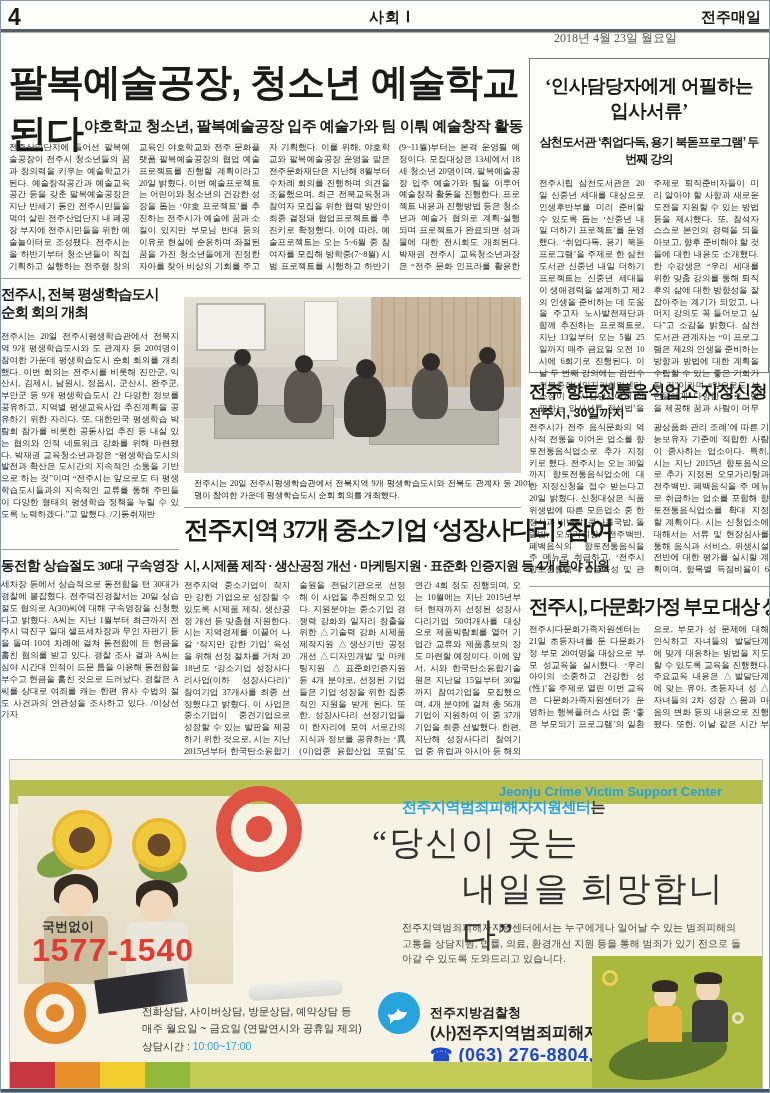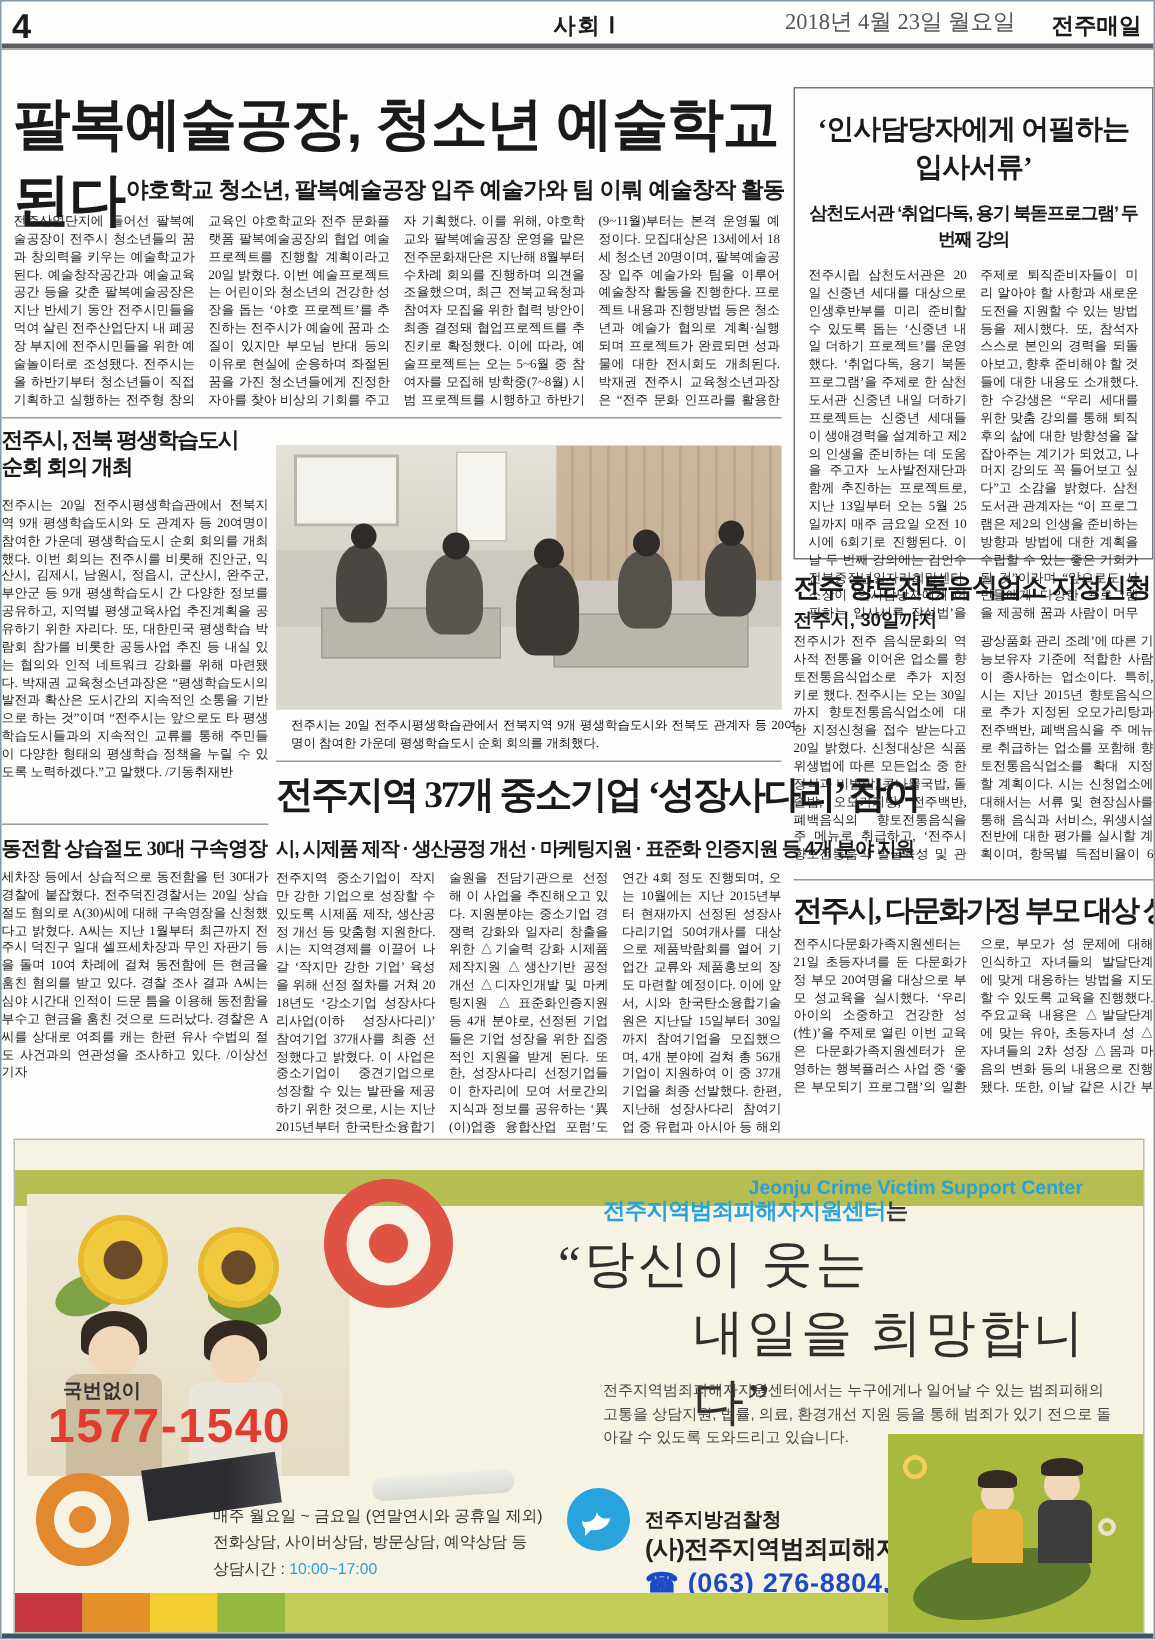--- a/index.html
+++ b/index.html
@@ -5,21 +5,21 @@
   * { margin:0; padding:0; box-sizing:border-box; }
   html,body { background:#e8e8e8; }
   .page {
     position:relative; width:770px; height:1093px; background:#fdfdfc;
     font-family:"Liberation Serif", serif; color:#1a1a1a; overflow:hidden;
     margin:0 auto; border:1px solid #8899a6;
   }
   
   .hdr-pagenum { position:absolute; left:7px; top:3px; font-size:23px; font-weight:bold; font-family:"Liberation Sans",sans-serif; }
   .hdr-section { position:absolute; left:0; right:0; top:7px; text-align:center; font-size:15px; font-weight:bold; letter-spacing:1px;margin-left:10px; }
-  .hdr-date { position:absolute; right:92px; top:4px; font-size:15px; color:#555; }
+  .hdr-date { position:absolute; right:92px; top:29px; font-size:12px; color:#555; }
   .hdr-paper { position:absolute; right:8px; top:7px; font-size:15px; font-weight:bold; font-family:"Liberation Sans",sans-serif; }
   .hdr-rule { position:absolute; left:0; right:0; top:28px; height:4px; background:#5a5f63; border-bottom:1px solid #aaa; }
   
   .headline-sans { font-family:"Liberation Sans",sans-serif; font-weight:bold; letter-spacing:-1px; }
   .headline-serif { font-family:"Liberation Serif",serif; font-weight:bold; letter-spacing:-0.5px; }
   .bodytext { font-size:8.6px; line-height:1.38; text-align:justify; color:#222; overflow:hidden; word-break:break-all; }
   .hrule { position:absolute; height:1px; background:#9a9a9a; }
   
   .main-headline { position:absolute; left:8px; top:56px; width:512px; font-size:38px; }
   .main-subhead { position:absolute; left:10px; top:116px; width:512px; font-size:15px; font-family:"Liberation Sans",sans-serif; font-weight:bold; letter-spacing:-0.5px;text-align:right; }
@@ -193,22 +193,22 @@
 
     <div class="ad-callprefix">국번없이</div>
     <div class="ad-hotline">1577-1540</div>
 
     <div class="ring" style="left:14px; top:222px; width:62px; height:62px; border:12px solid #e2892f;"></div>
     <div class="ring" style="left:36px; top:244px; width:18px; height:18px; background:#e2892f;"></div>
     <div class="ad-citypic"></div>
     <div class="ad-shoes"></div>
 
     <div class="ad-counsel">
+      <div>전화상담, 사이버상담, 방문상담, 예약상담 등</div>
       <div>매주 월요일 ~ 금요일 (연말연시와 공휴일 제외)</div>
-      <div>전화상담, 사이버상담, 방문상담, 예약상담 등</div>
       <div><span>상담시간 : </span><span class="time">10:00~17:00</span></div>
     </div>
 
     <div class="ad-dove">
       <svg width="28" height="24" viewBox="0 0 28 24">
           <path d="M3 13c5 2 9-1 10-6 1 4 5 5 9 4-1 5-6 9-13 8l-4 4v-5c-1-1-2-3-2-5z" fill="#ffffff"></path>
         </svg>
     </div>
     <div class="ad-orgblock">
       <div class="ad-org-parent">전주지방검찰청</div>

